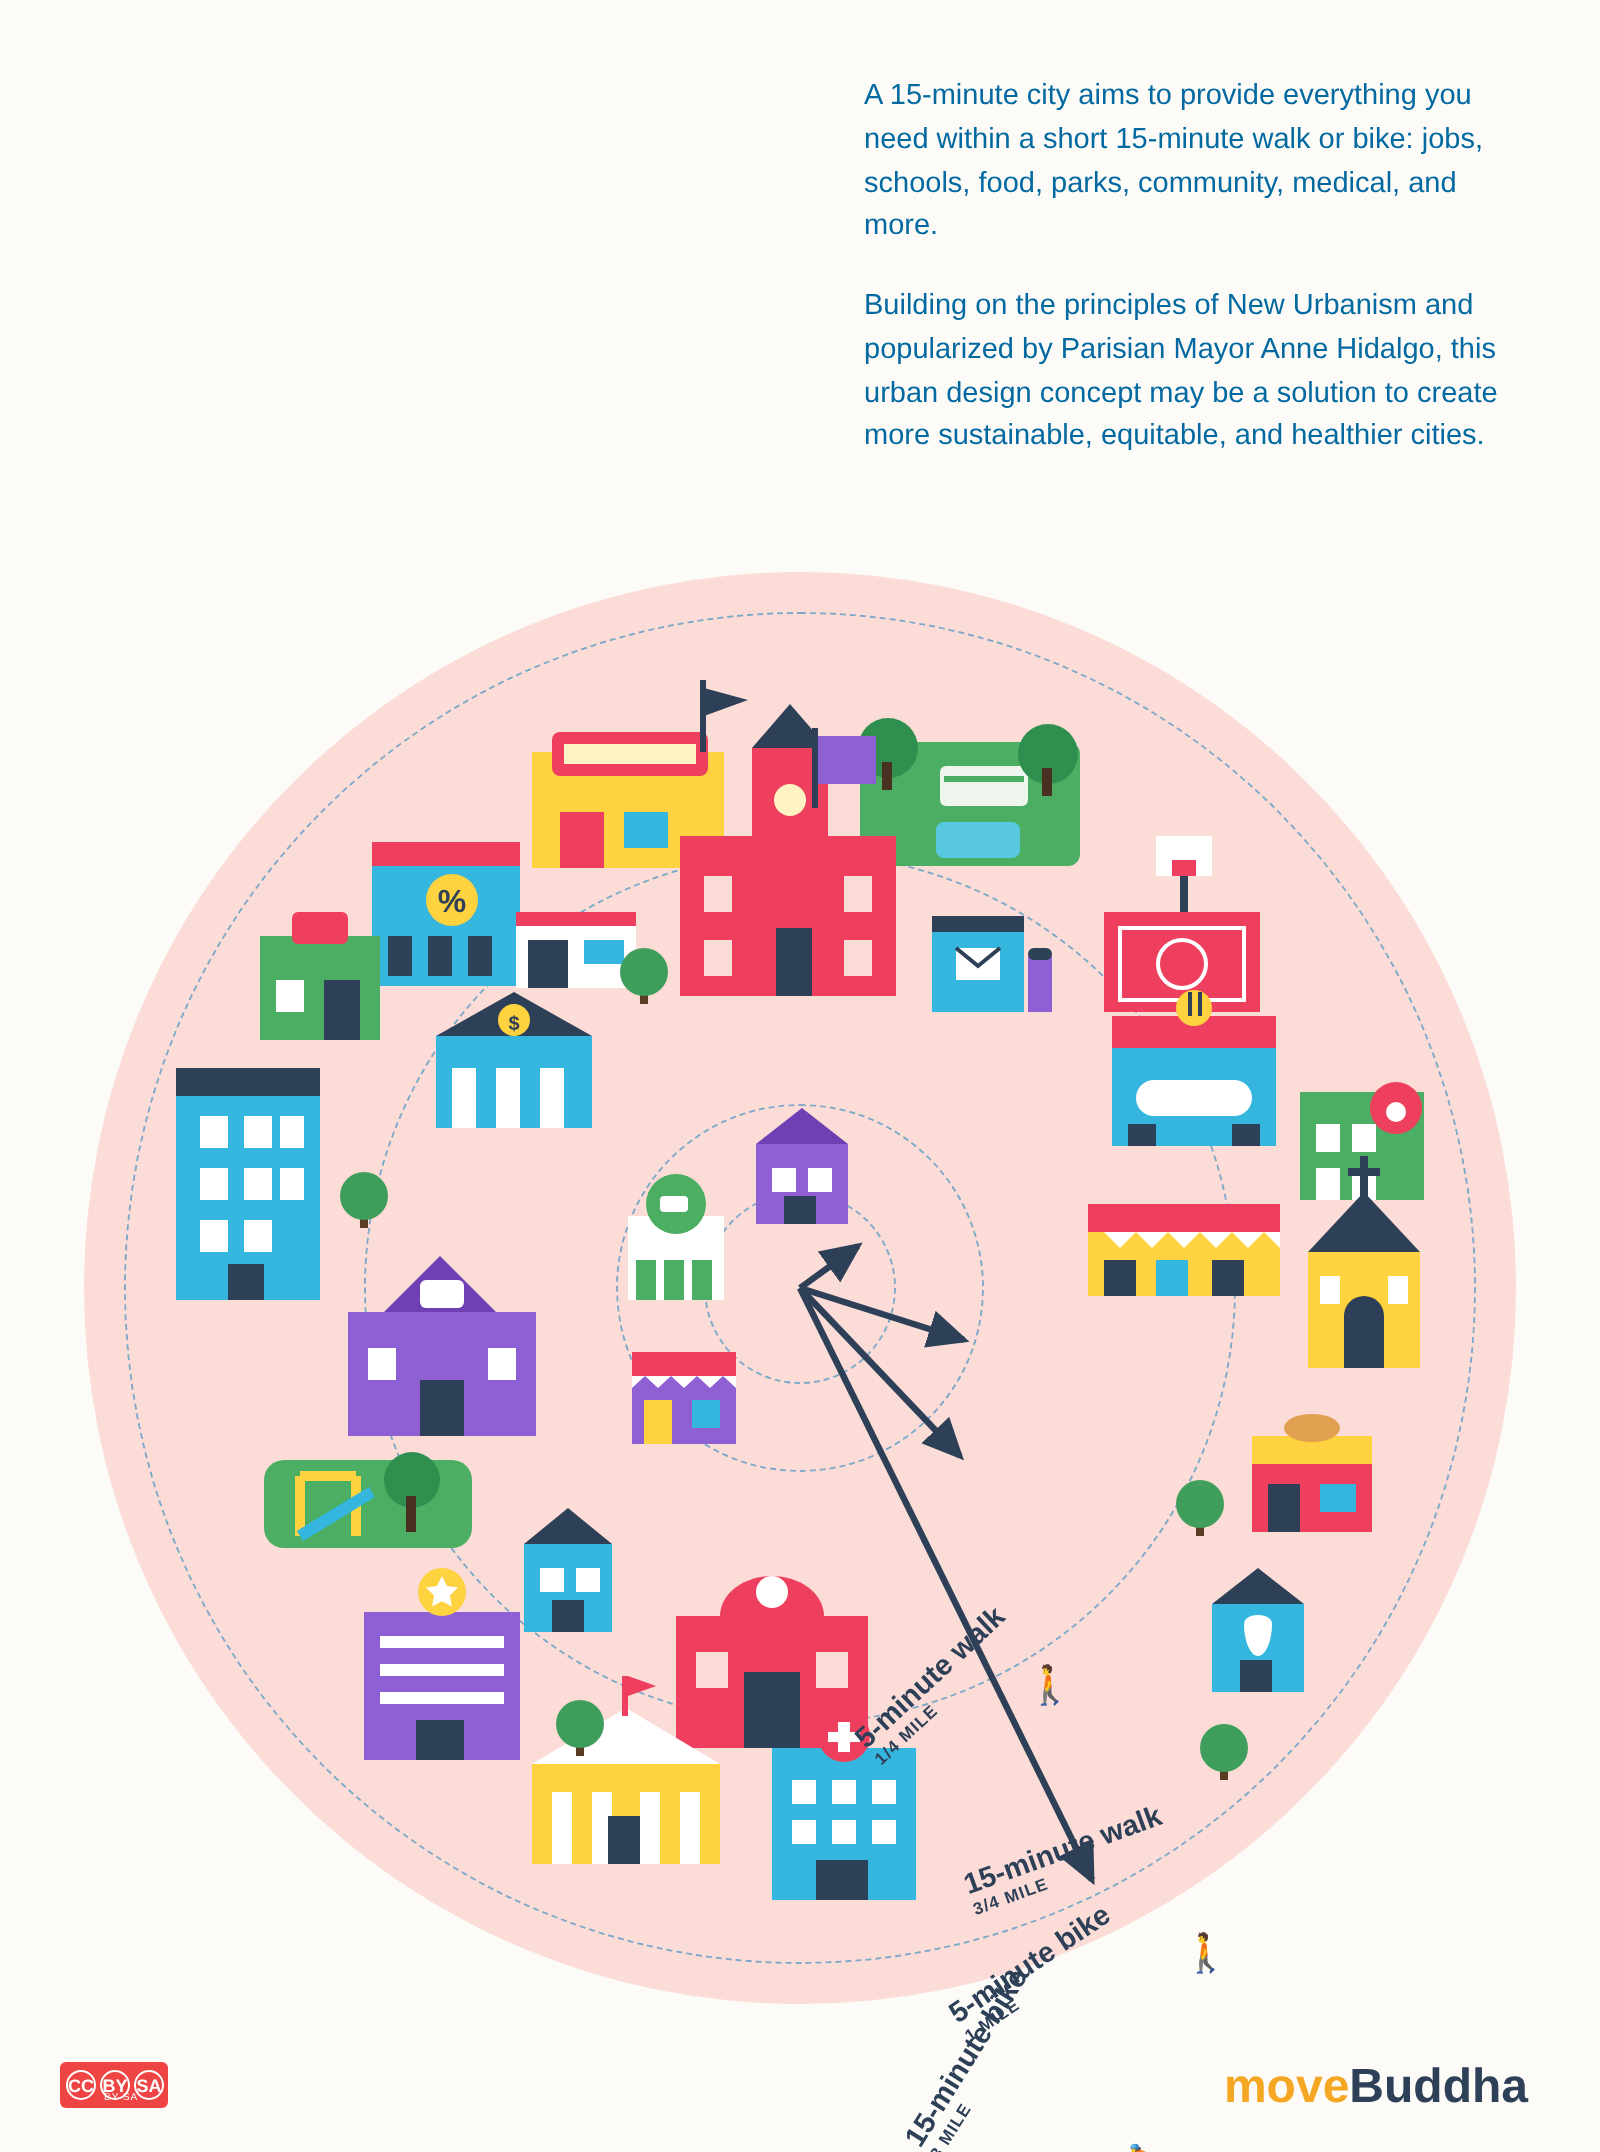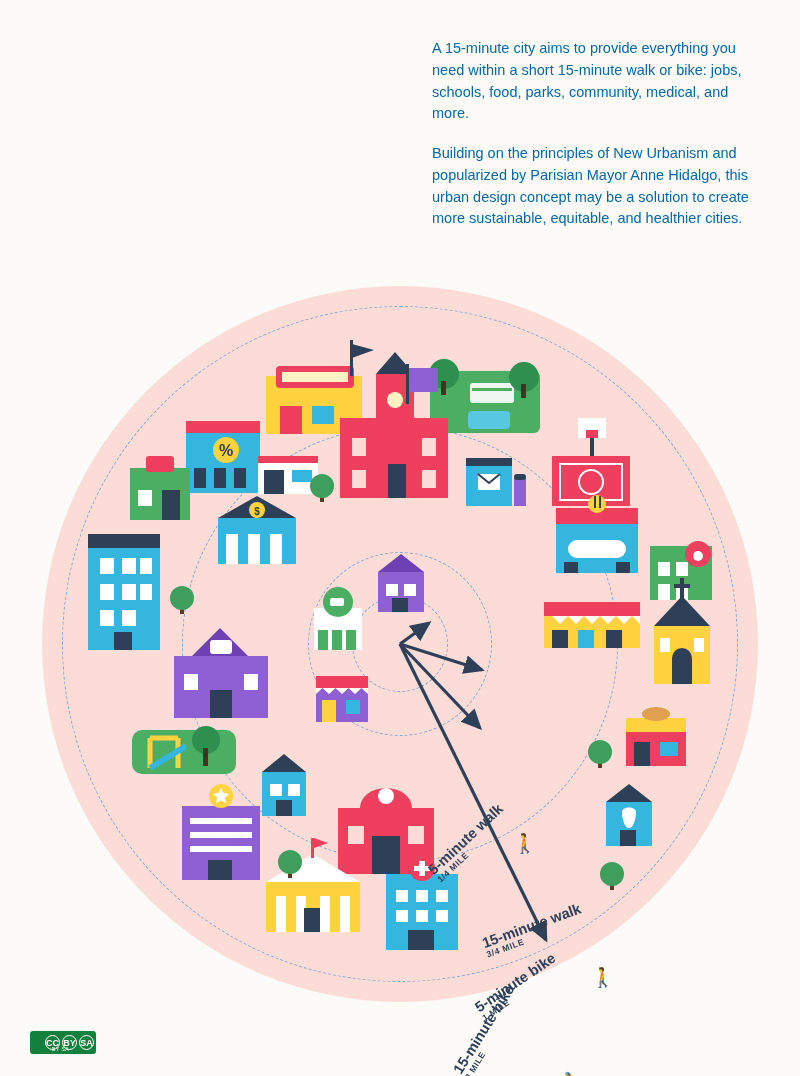--- a/index.html
+++ b/index.html
@@ -113,27 +113,27 @@
     position: absolute;
     left: 0;
     bottom: 0;
     width: 800px;
     height: 60px;
   }
   .cc-badge {
     position: absolute;
     left: 30px;
     bottom: 22px;
-    width: 66px;
+    width: 54px;
     height: 23px;
-    background: #15803d;
+    background: #ef4444;
     border-radius: 3px;
     display: flex;
     align-items: center;
-    justify-content: flex-end;
+    justify-content: center;
     padding-left: 3px;
     box-sizing: border-box;
   }
   .cc-badge .circ {
     width: 15px; height: 15px;
     border-radius: 50%;
     border: 1.4px solid #fff;
     color: #fff;
     font-size: 9px;
     font-weight: bold;
@@ -484,13 +484,16 @@
 
 </div>
 
 <div class="footer">
   <div class="cc-badge">
     <span class="circ">CC</span>
     <span class="circ">BY</span>
     <span class="circ">SA</span>
     <span class="txt">BY  SA</span>
   </div>
+  <div class="brand">
+    <span class="move">move</span><span class="buddha">Buddha</span>
+  </div>
 </div>
 
 </body></html>

